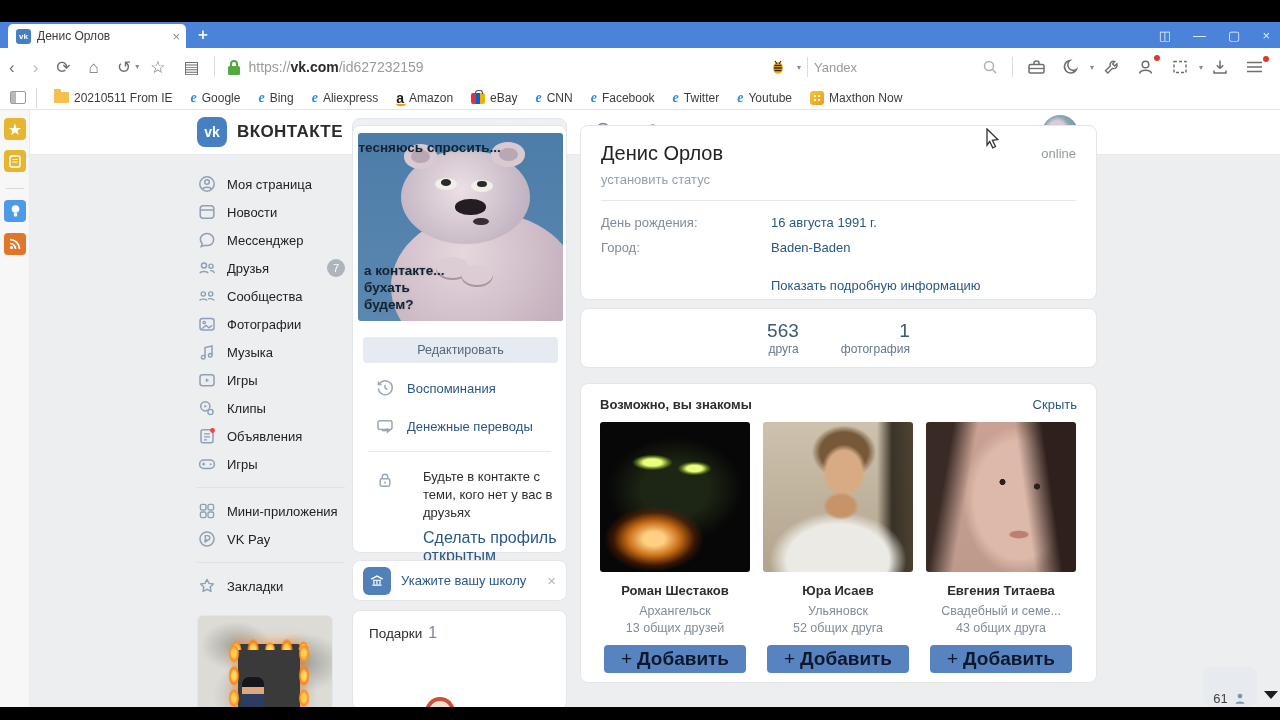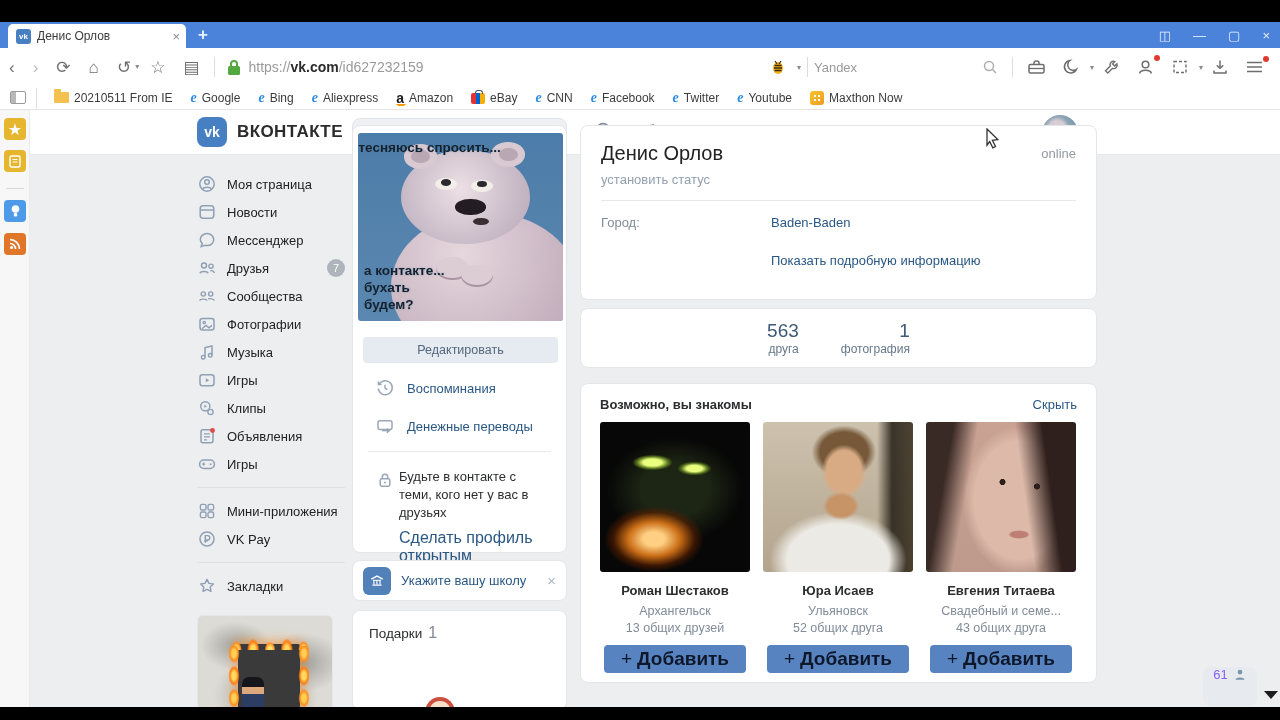--- a/index.html
+++ b/index.html
@@ -105,21 +105,21 @@
   .bear-nose { position:absolute; left:42%; top:52%; width:24%; height:17%; border-radius:48%; background:#231c22; }
   .bear-mouth { position:absolute; left:56%; top:72%; width:12%; height:8%; border-radius:50%; background:#3a2e34; }
   .bear-paw { position:absolute; width:16%; height:12%; border-radius:50%; background:#dcccd4; box-shadow:inset 0 -2px 0 #a893a1; }
   .bear-txt { position:absolute; color:#14222e; font-weight:bold; font-size:13.5px; line-height:17px; text-shadow:0 0 2px rgba(90,130,170,.55); }
   .bear-txt.top { left:0; top:6px; width:100%; white-space:nowrap; text-indent:-7px; }
   .bear-txt.bot { left:6px; bottom:8px; }
 
   .edit-btn { display:block; margin:16px 10px 6px; height:26px; width:195px; background:#e5ebf1; color:#55677d; font-size:12.5px; border:none; border-radius:4px; font-family:inherit; }
   .mid-link { display:flex; align-items:center; gap:12px; padding:9px 0 9px 22px; font-size:13px; color:#2a5885; }
   .mid-div { height:1px; background:#e7e8ec; margin:6px 15px; }
-  .privacy { display:flex; gap:4px; padding:10px 20px 0 22px;justify-content:space-between; }
+  .privacy { display:flex; gap:28px; padding:10px 20px 0 22px;justify-content:space-between; }
   .privacy-txt { font-size:13px; line-height:18px; color:#2c2d2e; }
   .privacy-link { display:block; margin-top:7px; color:#2a5885; width:150px; line-height:18px; }
 
   #school-card { left:322px; top:450px; width:215px; height:41px; display:flex; align-items:center; gap:10px; padding:0 10px; }
   .school-ico { width:28px; height:28px; border-radius:6px; background:#5181b8; display:flex; align-items:center; justify-content:center; flex:0 0 auto; }
   .school-txt { font-size:13px; color:#2a5885; flex:1; }
   .school-close { color:#b0b8c1; font-size:15px; }
 
   #gifts-card { left:322px; top:500px; width:215px; height:100px; padding:13px 16px; overflow:hidden; }
   .gifts-title { font-size:13.5px; color:#2c2d2e; }
@@ -173,21 +173,21 @@
       radial-gradient(circle 4.5px at 74% 43%, #2c1e1b 0 60%, transparent 75%),
       radial-gradient(ellipse 15px 6px at 62% 75%, #bd7f72 0 55%, transparent 72%),
       linear-gradient(100deg, #3a2a26 0 16%, transparent 30%),
       linear-gradient(262deg, #2f201d 0 20%, transparent 36%),
       radial-gradient(ellipse 72px 95px at 62% 52%, #dcb9a9 0 62%, transparent 78%),
       linear-gradient(#caa293, #bd9a8c); }
   .photo-partial { width:21px; height:150px; border-radius:3px 0 0 3px;
       background:linear-gradient(#b8bcb6 0 28%, #47523f 28% 56%, #4c4c52 56% 100%); }
 
   
-  #visitors { left:1203px; top:667px; width:54px; height:39px; background:#e7ebef; border-radius:8px; display:flex; align-items:flex-start; justify-content:center; gap:5px; font-size:13px; color:#8b5cf6; z-index:20; }
+  #visitors { left:1203px; top:667px; width:54px; height:39px; background:#e7ebef; border-radius:8px; display:flex; align-items:flex-end; justify-content:center; gap:5px; font-size:13px; color:#404040; z-index:20; }
   #corner-caret { left:1264px; top:691px; width:0; height:0; border-left:7px solid transparent; border-right:7px solid transparent; border-top:8px solid #1c1c1c; z-index:20; }
   #bottom-black { left:0; top:707px; width:1280px; height:13px; background:#000; z-index:60; }
   #cursor { left:983px; top:128px; z-index:70; }
 </style>
 </head>
 <body>
 
 <div id="top-black" class="abs"></div>
 
 <div id="tabbar" class="abs">
@@ -578,20 +578,24 @@
   <div id="gifts-card" class="vk-card">
     <span class="gifts-title">Подарки</span><span class="gifts-count">1</span>
     <div class="gift-arc"></div>
   </div>
 
   <div id="profile-card" class="vk-card">
     <div class="pr-name">Денис Орлов</div>
     <div class="pr-online">online</div>
     <div class="pr-status">установить статус</div>
     <div class="pr-hr"></div>
+    <div class="pr-row">
+      <span class="pr-label">День рождения:</span>
+      <a class="pr-val">16 августа 1991 г.</a>
+    </div>
     <div class="pr-row">
       <span class="pr-label">Город:</span>
       <a class="pr-val">Baden-Baden</a>
     </div>
     <a class="pr-more">Показать подробную информацию</a>
   </div>
 
   <div id="counters-card" class="vk-card">
     <div class="counter">
       <div class="counter-num">563</div>

